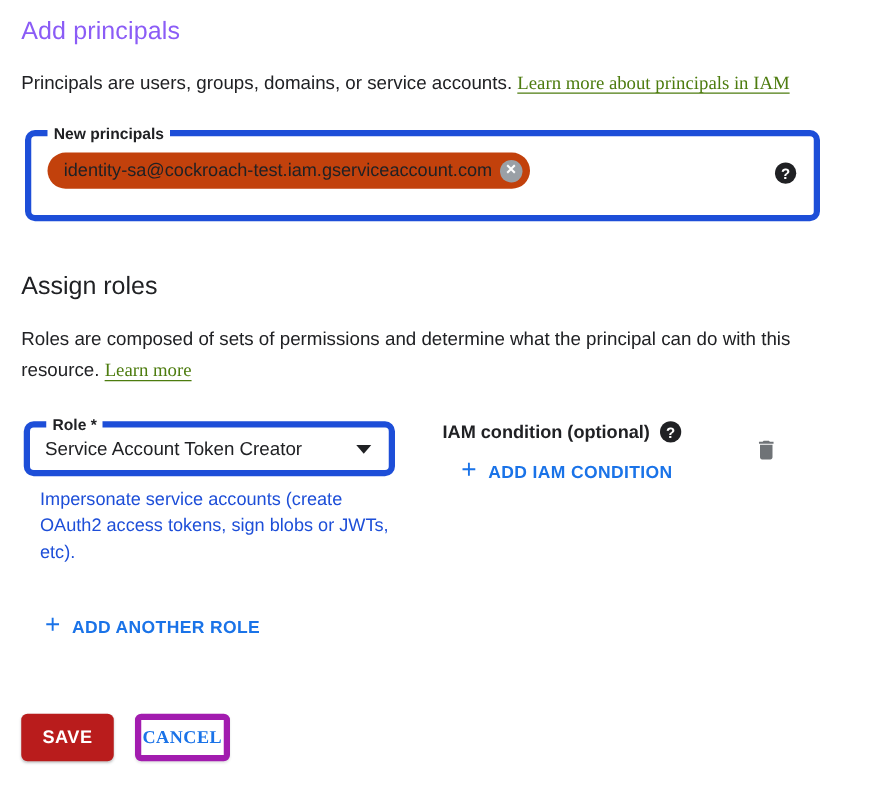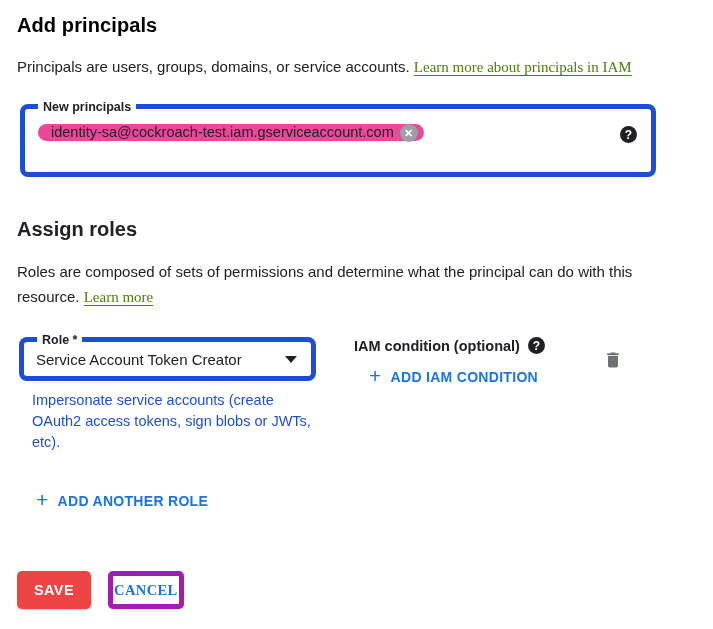--- a/index.html
+++ b/index.html
@@ -6,21 +6,21 @@
   html, body { background: #fff; }
   body {
     width: 713px; height: 629px;
     font-family: "Liberation Sans", "DejaVu Sans", sans-serif;
     color: #202124;
     overflow: hidden;
   }
   .container { padding: 14px 16px 0 17px; width: 713px; }
 
   h1.section-title {
-    font-size: 20px; font-weight: 700; color: #000000;
+    font-size: 20px; font-weight: 400; color: #8b5cf6;
     letter-spacing: 0.1px;
   }
   .intro {
     margin-top: 17px; font-size: 15px; line-height: 25px;
     color: #202124; max-width: 648px;
   }
   a.inline-link { color: #4d7c0f; text-decoration: underline; text-underline-offset: 3px; cursor: pointer; font-family: Liberation Serif, serif; }
 
   
   .outlined-field {
@@ -39,44 +39,44 @@
   .principals-field {
     margin-top: 24px; margin-left: 3px;
     width: 636px; height: 73px;
     display: flex; align-items: flex-start;
   }
   .principals-inner {
     width: 100%; display: flex; align-items: center;
     padding: 13px 14px 0 13px;
   }
   .chip {
-    display: inline-flex; 
-    background: #ec4899; border-radius: 15px;
-    height: 17px; padding: 0 6px 0 13px;
+    display: inline-flex; align-items: center;
+    background: #c2410c; border-radius: 15px;
+    height: 29px; padding: 0 6px 0 13px;
     font-size: 14.5px; color: #202124;
     max-width: 560px; white-space: nowrap;
   }
   .chip-remove {
     margin-left: 6px; width: 18px; height: 18px; border-radius: 50%;
     background: #9aa0a6; color: #fff; border: none;
     display: inline-flex; align-items: center; justify-content: center;
     font-size: 11px; font-weight: 700; cursor: pointer; line-height: 1;
     flex: none;
   }
   .help-dot {
     width: 17px; height: 17px; border-radius: 50%;
     background: #202124; color: #fff;
     display: inline-flex; align-items: center; justify-content: center;
     font-size: 12px; font-weight: 700; line-height: 1;
     cursor: pointer; flex: none;
   }
   .field-help { margin-left: auto; margin-top: 4px; }
 
   h2.section-title {
-    margin-top: 41px; font-size: 20px; font-weight: 700; color: #202124;
+    margin-top: 41px; font-size: 20px; font-weight: 400; color: #202124;
   }
   .roles-desc { margin-top: 18px; font-size: 15px; line-height: 25px; max-width: 660px; color: #202124; }
 
   .role-row { margin-top: 27px; display: flex; align-items: flex-start; }
   .role-col { width: 297px; margin-left: 2px; flex: none; }
   .role-select {
     width: 297px; height: 44px; cursor: pointer;
     display: flex; align-items: center;
     padding: 0 14px 0 12px;
   }
@@ -108,21 +108,21 @@
   .icon-button { background: none; border: none; cursor: pointer; padding: 2px; }
 
   .add-role-btn { margin: 37px 0 0 19px; }
 
   .actions { margin-top: 59px; display: flex; align-items: center; gap: 17px; }
   .btn {
     height: 38px; border-radius: 5px; cursor: pointer;
     font-family: inherit; font-size: 14.5px; font-weight: 700; letter-spacing: 0.4px;
   }
   .btn-primary {
-    background: #ef4444; color: #fff; border: none;
+    background: #b91c1c; color: #fff; border: none;
     padding: 0 17px;
     box-shadow: 0 1px 2px rgba(60,64,67,.3);
     text-align: center;
   }
   .btn-secondary {
     background: #fff; color: #1a73e8; border: 5px solid #a21caf;
     padding: 0 1px;
     box-shadow: 0 1px 2px rgba(60,64,67,.15);
     font-family: Liberation Serif, serif;
   }

